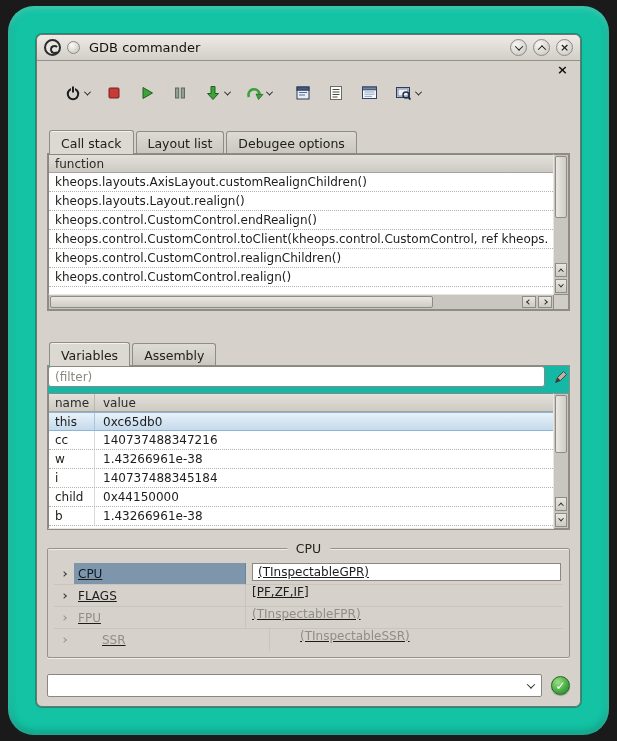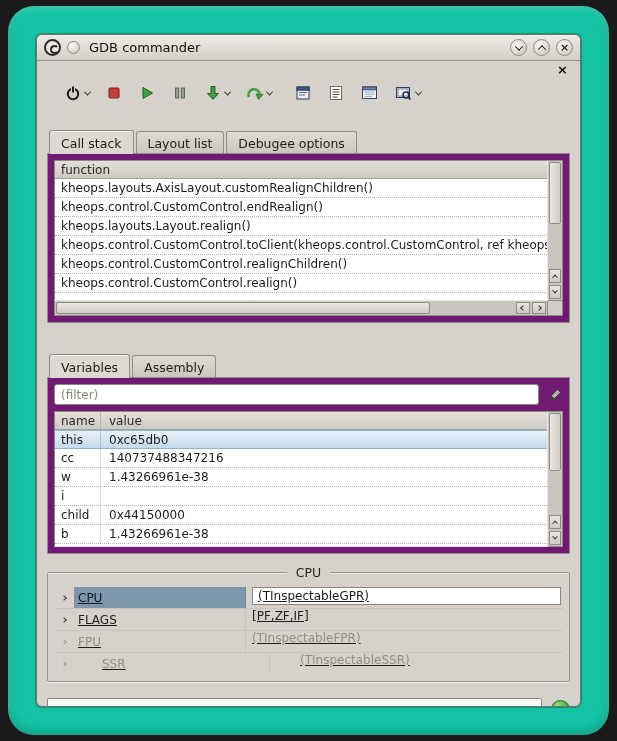--- a/index.html
+++ b/index.html
@@ -63,21 +63,21 @@
   
   .tabs { display:flex; align-items:flex-end; padding-left:2px; }
   .tab {
     padding:4px 11px 3px; background:linear-gradient(#dedbd5,#c9c6bf);
     border:1px solid #8f8c85; border-bottom:none; border-radius:3px 3px 0 0;
     margin-right:2px; color:#21201c; position:relative; top:1px; font-size:12.5px;margin-top:16px;
   }
   .tab.active { background:#dcd9d3; padding-top:5px; z-index:2;
     box-shadow:inset 0 1px 0 #f4f2ee; }
   .tabpanel {
-    border:1px solid #8f8c85; background:#701a75; padding:6px; position:relative; z-index:1;
+    border:1px solid #8f8c85; background:#14b8a6; position:relative; z-index:1;
   }
   .lb { display:grid; }
   .lb-callstack { grid-template-columns:1fr 15px; grid-template-rows:1fr 15px; height:156px; }
   .lb-vars      { grid-template-columns:1fr 15px; height:136px; }
   .lb-view { overflow:hidden; background:#fff; border:1px solid;
     border-color:#8a8780 #e8e6e1 #e8e6e1 #8a8780; }
   .list-header {
     height:18px; display:flex; align-items:center; padding:0 6px;
     background:linear-gradient(#e3e0da,#cdcac3); border-bottom:1px solid #a5a29b;
     color:#2a2a2a; font-size:12px;
@@ -265,22 +265,22 @@
       <span class="tab">Debugee options</span>
     </div>
 
     <div class="tabpanel">
       <div class="lb lb-callstack">
         <div class="lb-view">
           <div class="list-header">
             <span>function</span>
           </div>
           <div class="list-row">kheops.layouts.AxisLayout.customRealignChildren()</div>
+          <div class="list-row">kheops.layouts.Layout.realign()</div>
           <div class="list-row">kheops.control.CustomControl.endRealign()</div>
-          <div class="list-row">kheops.layouts.Layout.realign()</div>
           <div class="list-row">kheops.control.CustomControl.toClient(kheops.control.CustomControl, ref kheops.</div>
           <div class="list-row">kheops.control.CustomControl.realignChildren()</div>
           <div class="list-row">kheops.control.CustomControl.realign()</div>
         </div>
         <div class="vscroll">
           <div class="sb-thumb-v" style="height:62px"></div>
           <div class="sb-spacer"></div>
           <div class="sb-btn">
               <span class="chv up"></span>
             </div>
@@ -328,20 +328,21 @@
           <div class="list-row var-row">
             <span class="cell-name">cc</span>
             <span class="cell-value">140737488347216</span>
           </div>
           <div class="list-row var-row">
             <span class="cell-name">w</span>
             <span class="cell-value">1.43266961e-38</span>
           </div>
           <div class="list-row var-row">
             <span class="cell-name">i</span>
+            <span class="cell-value">140737488345184</span>
           </div>
           <div class="list-row var-row">
             <span class="cell-name">child</span>
             <span class="cell-value">0x44150000</span>
           </div>
           <div class="list-row var-row">
             <span class="cell-name">b</span>
             <span class="cell-value">1.43266961e-38</span>
           </div>
         </div>

